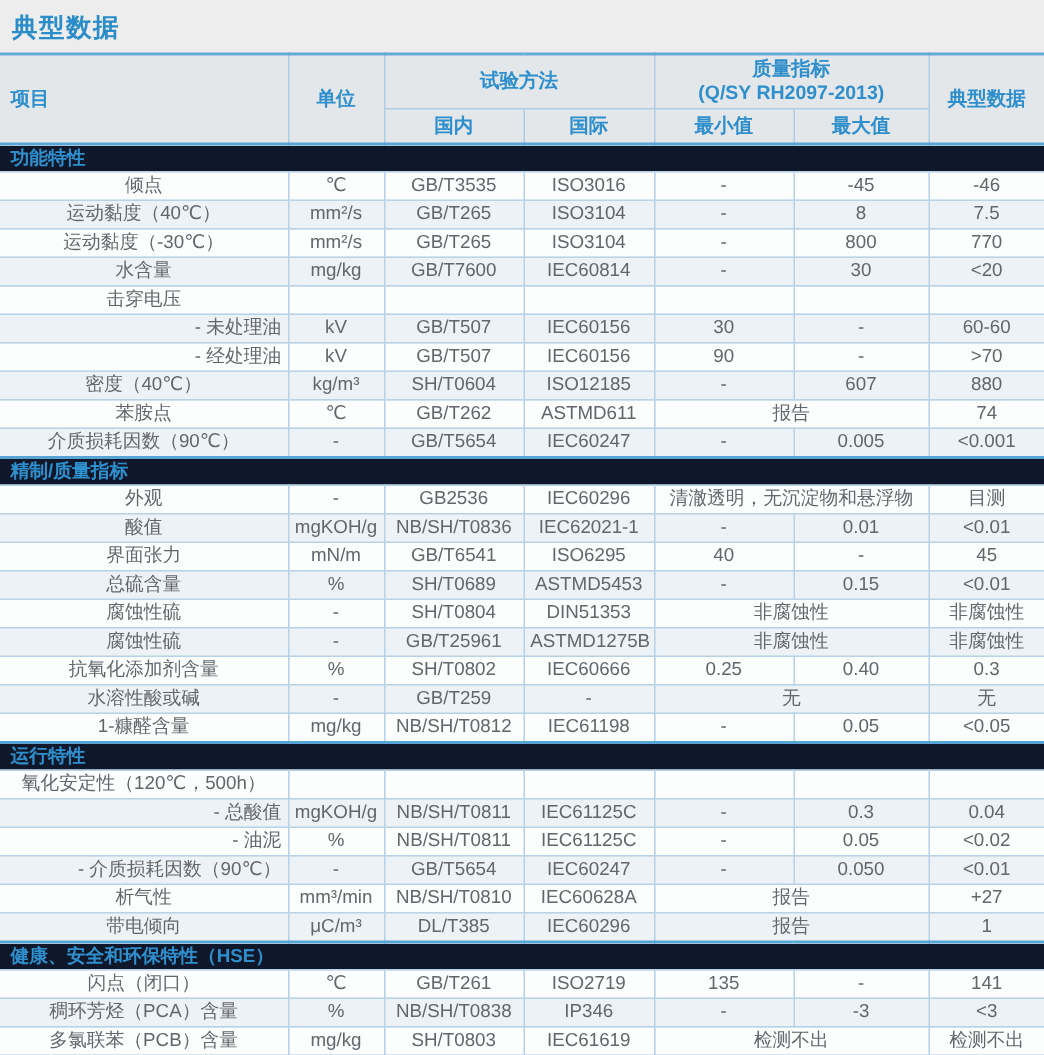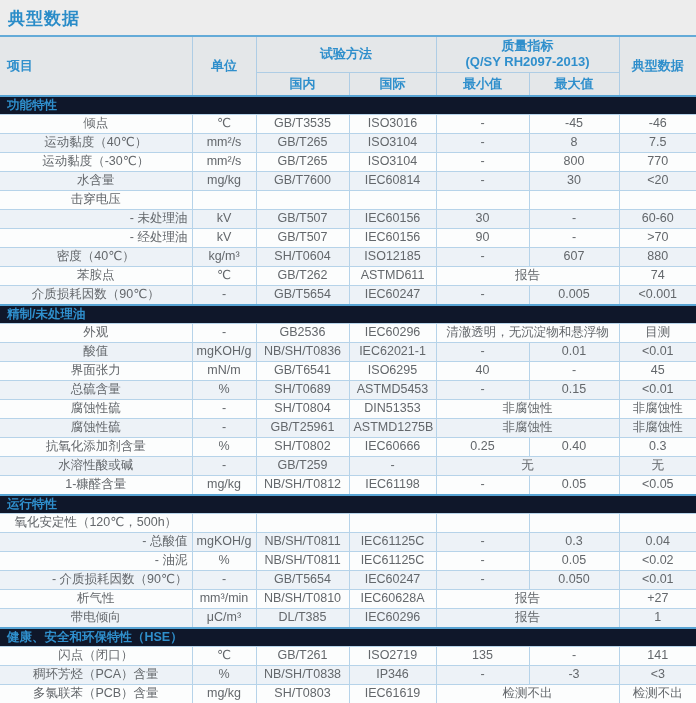--- a/index.html
+++ b/index.html
@@ -188,21 +188,21 @@
         <tr class="data-row alt">
           <td class="item">介质损耗因数（90℃）</td>
           <td>-</td>
           <td>GB/T5654</td>
           <td>IEC60247</td>
           <td>-</td>
           <td>0.005</td>
           <td>&lt;0.001</td>
         </tr>
         <tr class="section-row">
-          <td colspan="7">精制/未处理油</td>
+          <td colspan="7">精制/质量指标</td>
         </tr>
         <tr class="data-row">
           <td class="item">外观</td>
           <td>-</td>
           <td>GB2536</td>
           <td>IEC60296</td>
           <td colspan="2">清澈透明，无沉淀物和悬浮物</td>
           <td>目测</td>
         </tr>
         <tr class="data-row alt">

